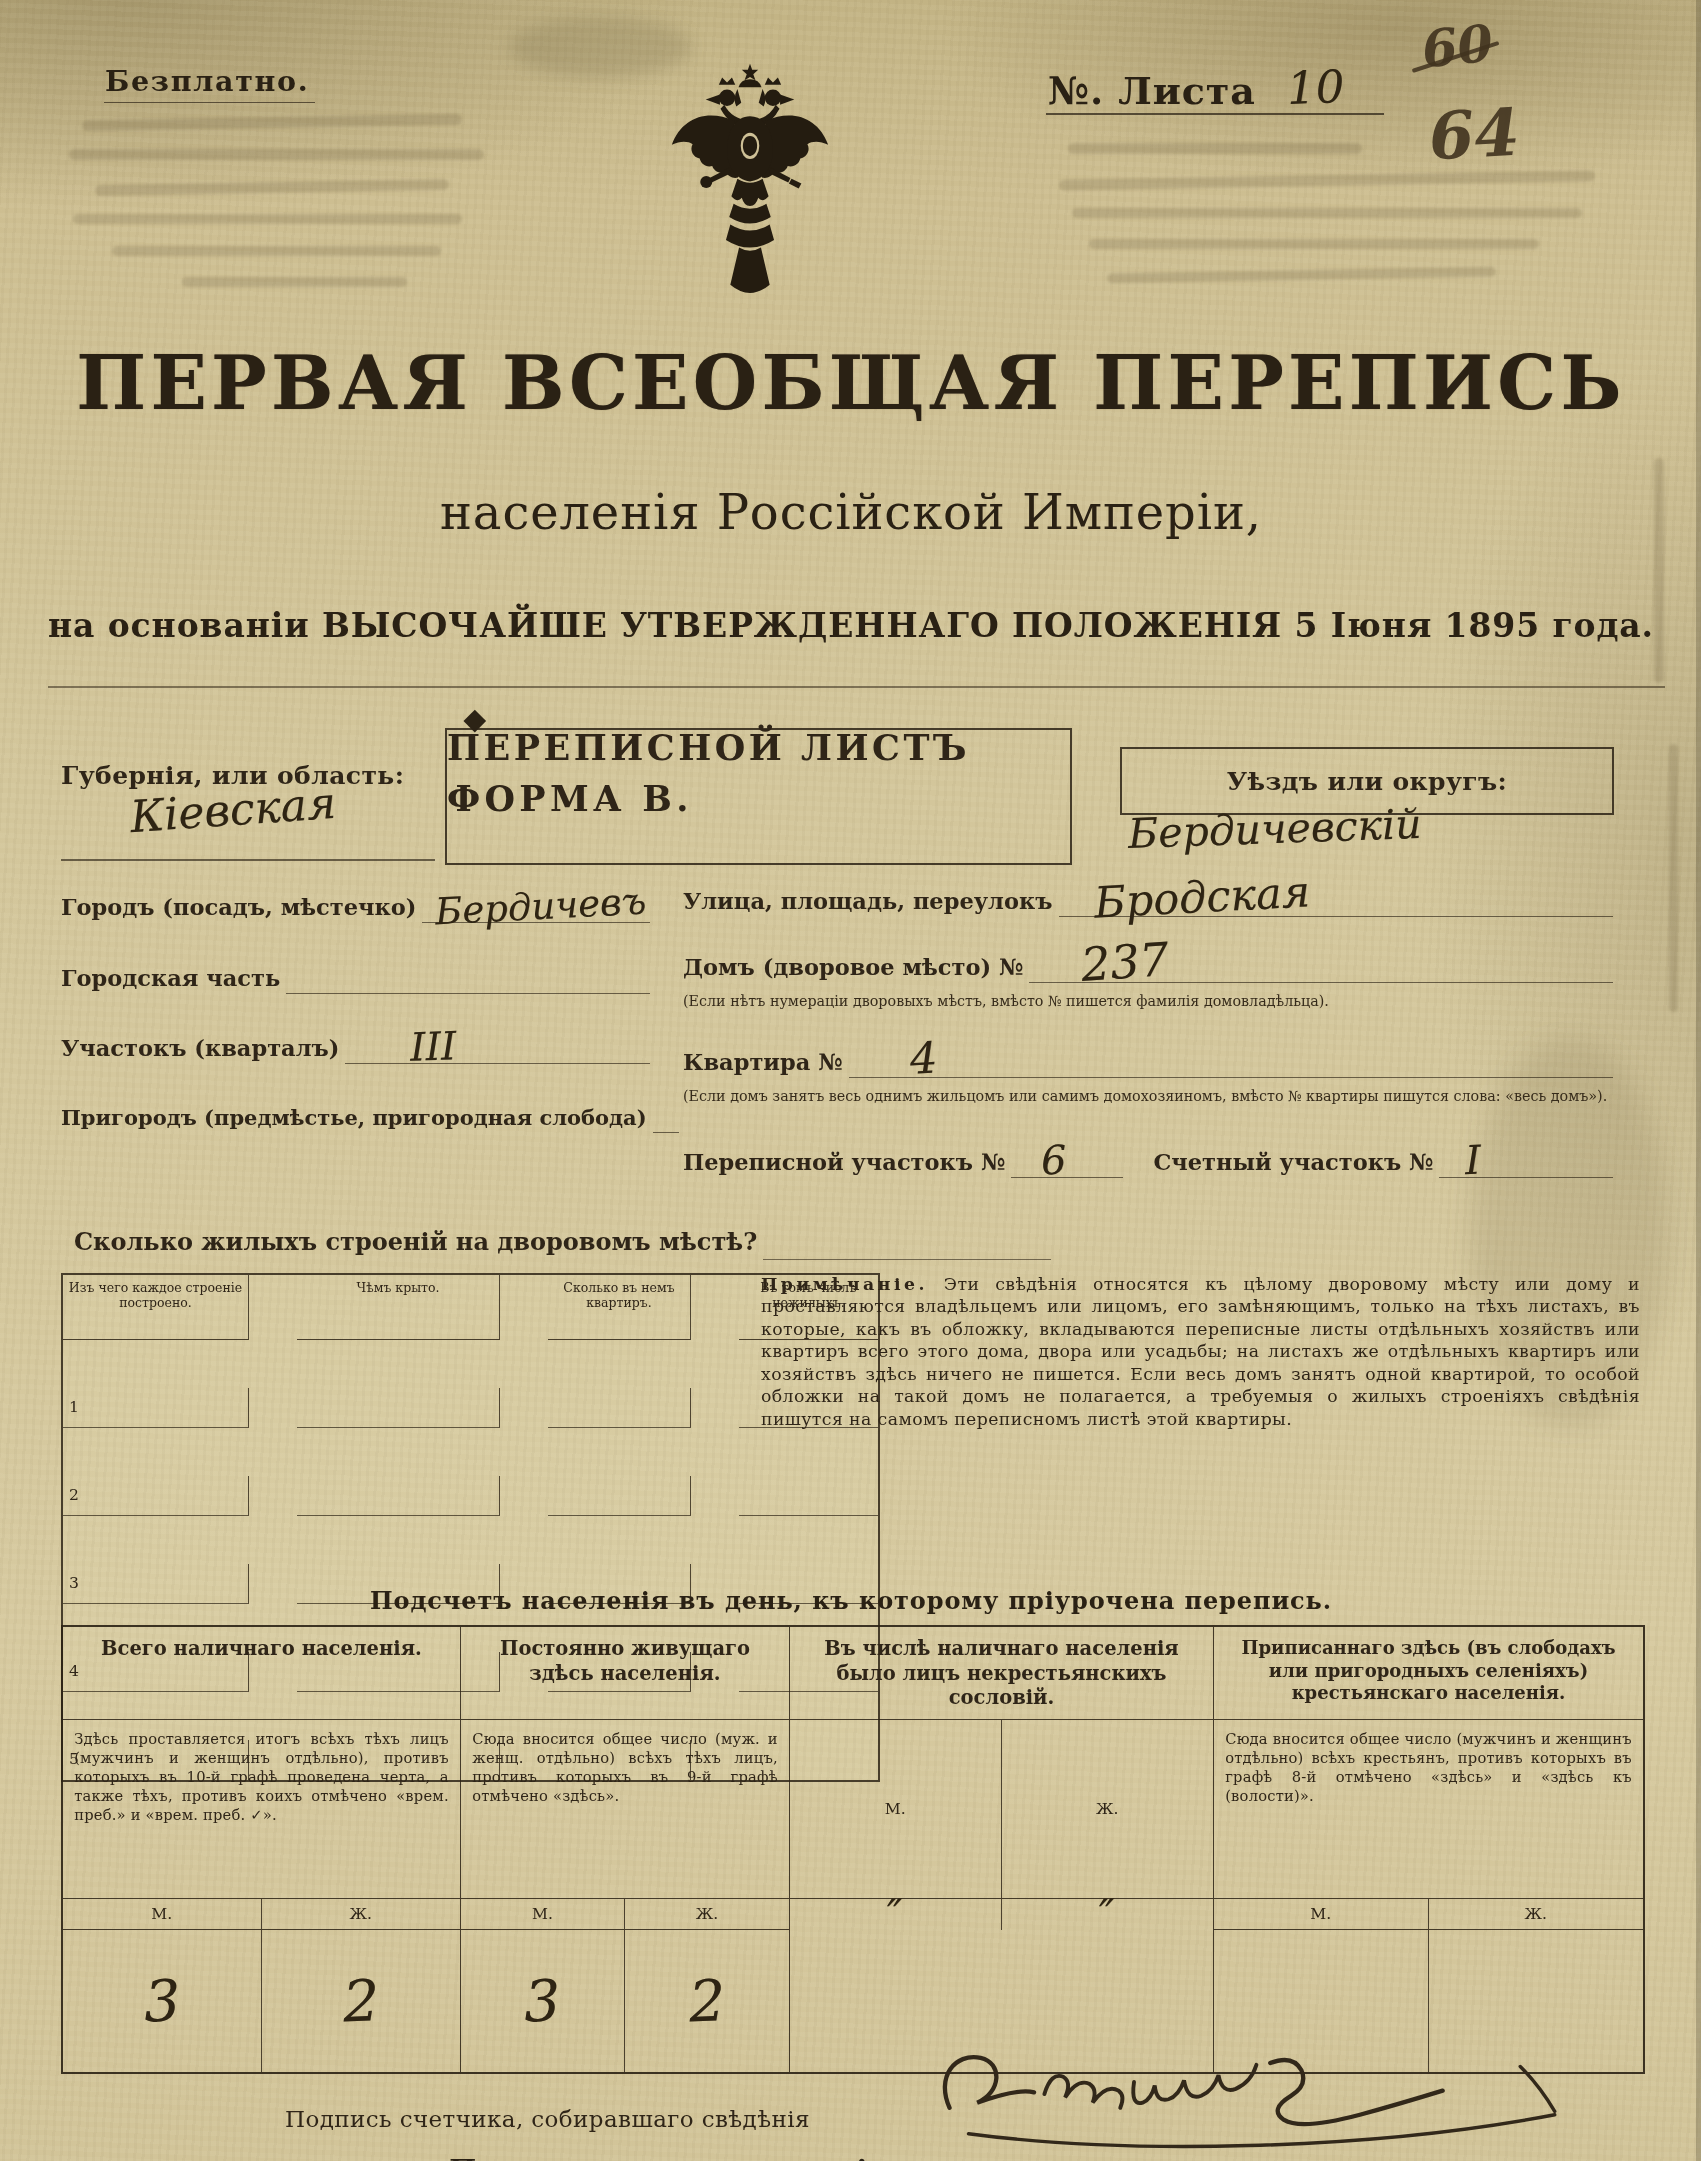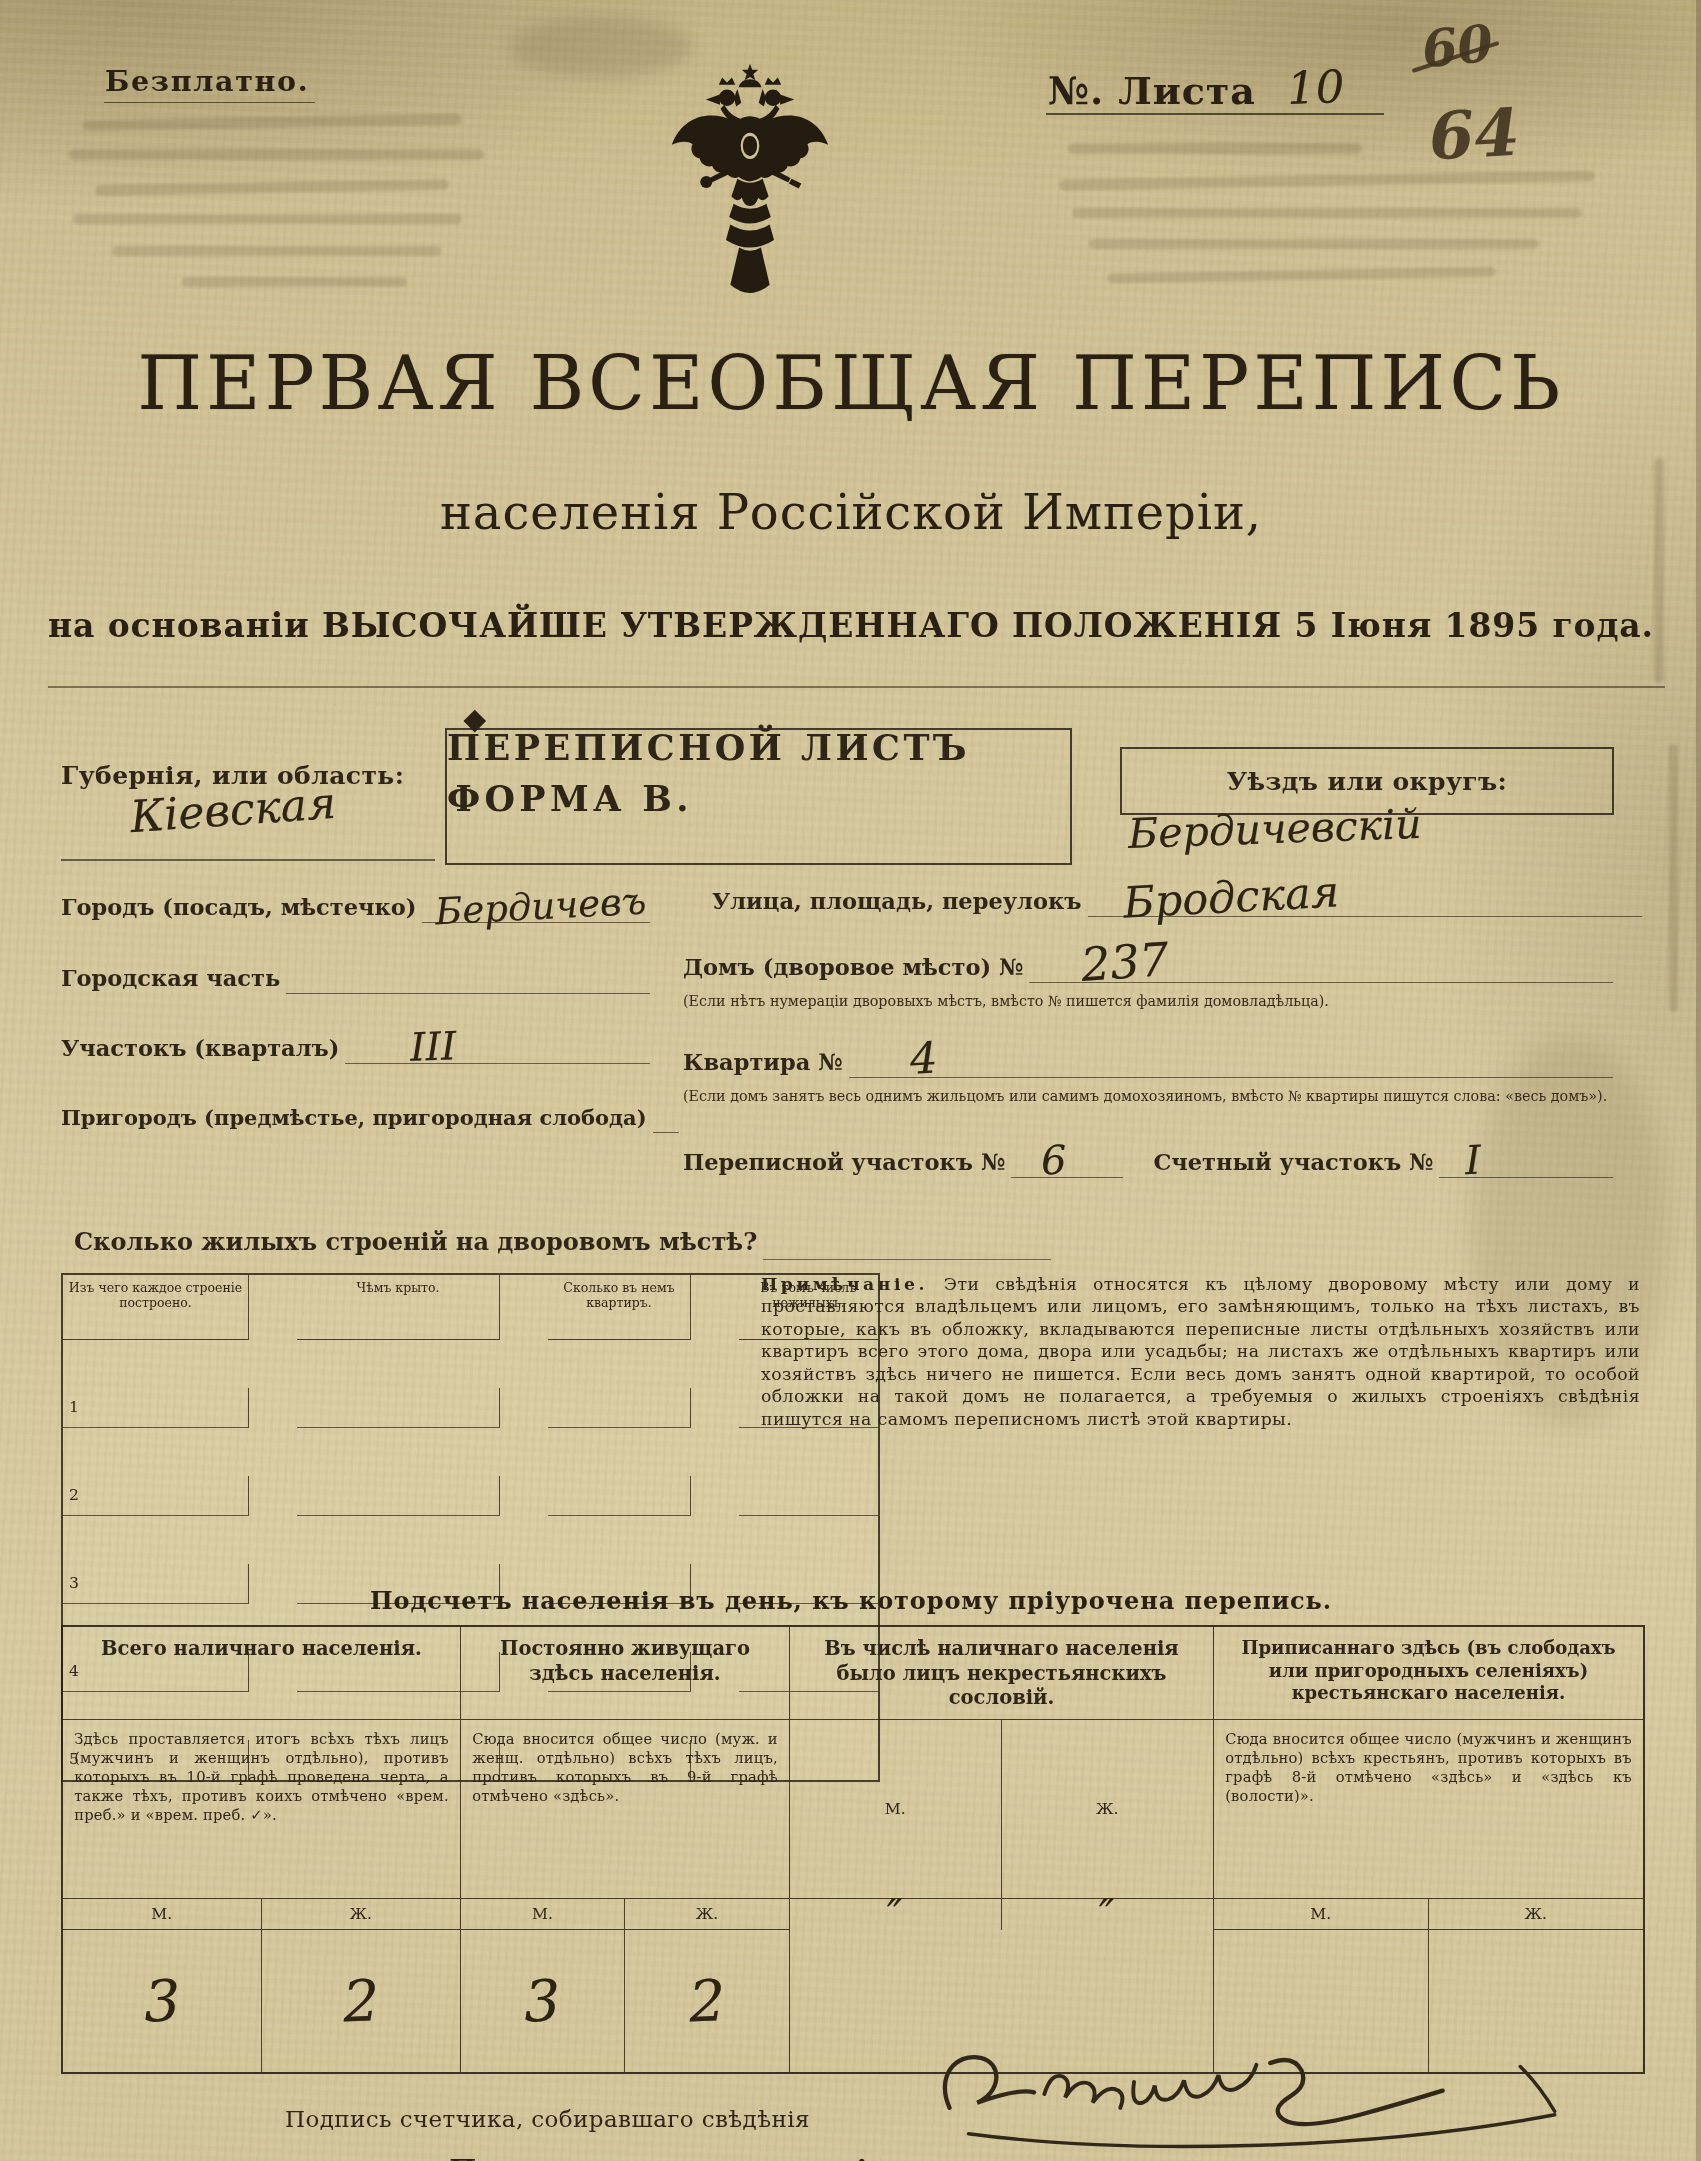--- a/index.html
+++ b/index.html
@@ -29,21 +29,21 @@
   .bleed{position:absolute;background:rgba(94,79,49,.20);filter:blur(1.7px);border-radius:6px;pointer-events:none;}
   .stain{position:absolute;border-radius:50%;pointer-events:none;}
   
   .free{font-size:28.5px;font-weight:bold;letter-spacing:1.7px;border-bottom:1.7px solid rgba(47,37,24,.7);padding:0 6px 4.3px 0.9px;}
   .sheetno{display:flex;align-items:flex-end;border-bottom:2.2px solid rgba(47,37,24,.75);padding:0 39px 2.6px 1.7px;gap:16px;}
   .sheetno .lbl{font-size:38px;font-weight:bold;letter-spacing:0.9px;line-height:1;}
   .sheetno .hw{font-size:45px;margin-left:15.6px;}
   .pencil{font-style:italic;font-weight:bold;color:#41331f;opacity:.9;line-height:1;}
   .strike{position:absolute;height:3.5px;background:#41331f;opacity:.85;border-radius:1.7px;}
   
-  .t1{font-size:74px;font-weight:normal;letter-spacing:4.3px;line-height:1;text-shadow:0 0 0.9px rgba(50,38,20,.5);}
+  .t1{font-size:74px;font-weight:bold;letter-spacing:4.3px;line-height:1;text-shadow:0 0 0.9px rgba(50,38,20,.5);}
   .t2{font-size:48px;letter-spacing:0.9px;line-height:1;}
   .t3{font-size:33px;font-weight:bold;letter-spacing:0.9px;line-height:1;}
   .rule1{height:1.7px;background:rgba(52,41,25,.55);}
   .diamond{width:15.6px;height:15.6px;background:#2c2315;transform:rotate(45deg);}
   
   .formbox{border:2.6px solid rgba(44,34,21,.85);padding-top:0;}
   .formbox .l1{font-size:35px;font-weight:bold;letter-spacing:3.5px;line-height:1;}
   .formbox .l2{font-size:35px;font-weight:bold;letter-spacing:4.3px;line-height:1;margin-top:15.6px;}
   .reglabel{font-size:25px;font-weight:bold;letter-spacing:0.4px;}
   .uezdbox{border:2.6px solid rgba(44,34,21,.85);display:flex;align-items:center;justify-content:center;}
@@ -182,21 +182,21 @@
       <span class="hw fval r2" style="font-size:39px;left:65px;">III</span>
     </span>
   </div>
   <div class="frow" style="left:61px;top:1107px;width:589px;">
     <span class="flabel" style="font-size:21px;">Пригородъ (предмѣстье, пригородная слобода)</span>
     <span class="fill">
       <span class="hw fval"></span>
     </span>
   </div>
 
-  <div class="frow" style="left:683px;top:890px;width:930px;margin-left:29px;">
+  <div class="frow" style="left:683px;top:890px;width:930px;">
     <span class="flabel">Улица, площадь, переулокъ</span>
     <span class="fill">
       <span class="hw fval r3" style="font-size:43px;left:35px;">Бродская</span>
     </span>
   </div>
   <div class="frow" style="left:683px;top:956px;width:930px;">
     <span class="flabel">Домъ (дворовое мѣсто) №</span>
     <span class="fill">
       <span class="hw fval r4" style="font-size:46px;left:52px;">237</span>
     </span>

